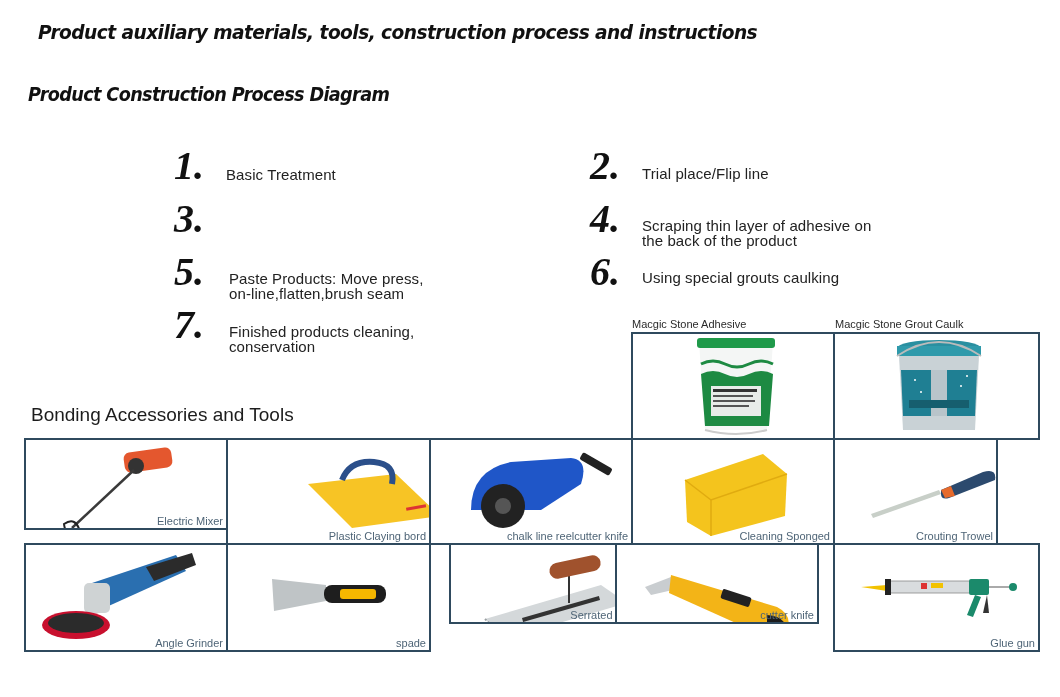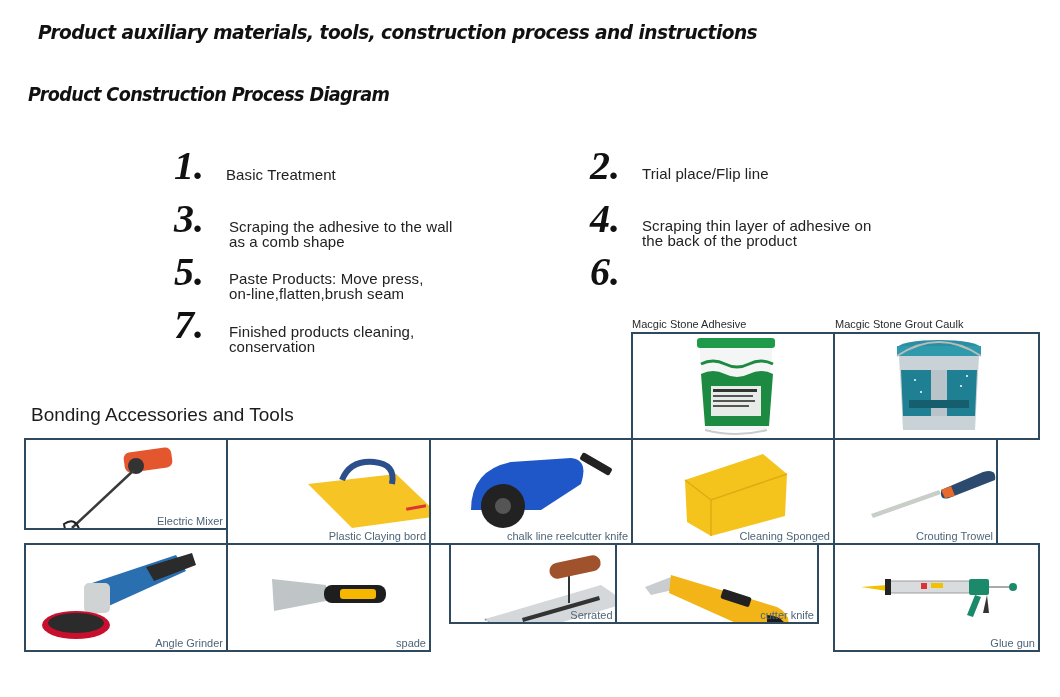--- a/index.html
+++ b/index.html
@@ -61,41 +61,40 @@
   </div>
 </div>
 <div class="step" style="left:590px; top:146px;">
   <span class="step-num">2.</span>
   <div class="step-text" style="padding-top:20px;">
     <div>Trial place/Flip line</div>
   </div>
 </div>
 <div class="step" style="left:174px; top:199px;">
   <span class="step-num">3.</span>
-  <div class="step-text" style="padding-top:20px; padding-left:3px;">
-    <div>Scraping the adhesive to the wall</div>
-    <div>as a comb shape</div>
-  </div>
 </div>
 <div class="step" style="left:590px; top:199px;">
   <span class="step-num">4.</span>
   <div class="step-text" style="padding-top:19px;">
     <div>Scraping thin layer of adhesive on</div>
     <div>the back of the product</div>
   </div>
 </div>
 <div class="step" style="left:174px; top:252px;">
   <span class="step-num">5.</span>
   <div class="step-text" style="padding-top:19px; padding-left:3px;">
     <div>Paste Products: Move press,</div>
     <div>on-line,flatten,brush seam</div>
   </div>
 </div>
 <div class="step" style="left:590px; top:252px;">
   <span class="step-num">6.</span>
+  <div class="step-text" style="padding-top:18px;">
+    <div>Using special grouts caulking</div>
+  </div>
 </div>
 <div class="step" style="left:174px; top:305px;">
   <span class="step-num">7.</span>
   <div class="step-text" style="padding-top:19px; padding-left:3px;">
     <div>Finished products cleaning,</div>
     <div>conservation</div>
   </div>
 </div>
 
 <div class="col-head" style="left:632px;">Macgic Stone Adhesive</div>

